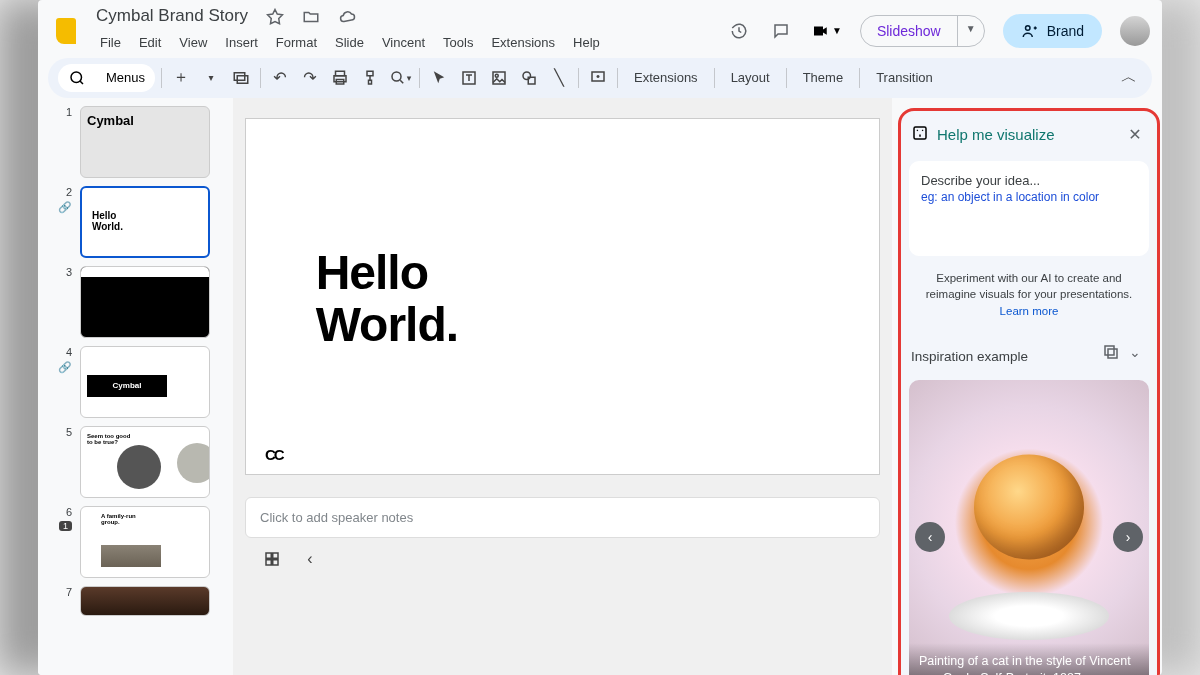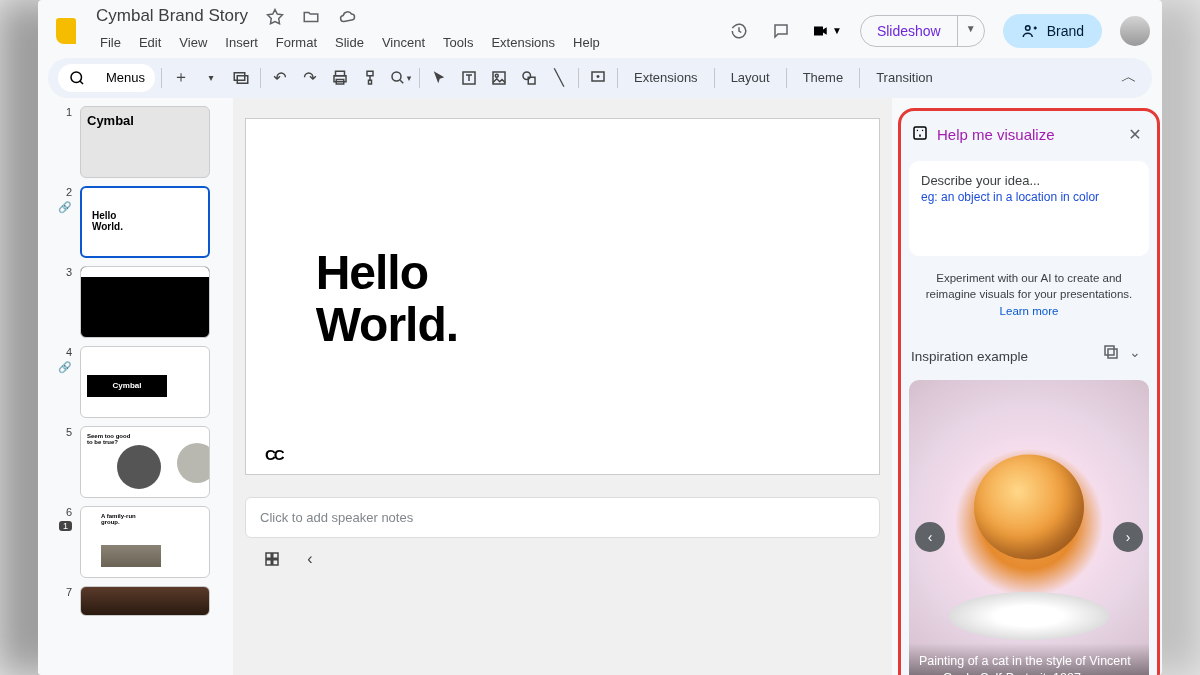--- a/index.html
+++ b/index.html
@@ -47,21 +47,21 @@
 .thumb-7 { background: linear-gradient(#5a3a2a, #2a1a10); }
 .canvas-area { flex: 1; background: #f0f0f0; padding: 20px 12px 0 12px; display: flex; flex-direction: column; overflow: hidden; }
 .slide { width: 100%; aspect-ratio: 16/9; max-height: 370px; background: #fff; border: 1px solid #ccc; position: relative; }
 .slide-hello { position: absolute; left: 11%; top: 36%; font-size: 48px; font-weight: 800; font-family: Arial; line-height: 1.1; letter-spacing: -1px; }
 .slide-cc { position: absolute; left: 3%; bottom: 3%; font-weight: 900; font-size: 15px; letter-spacing: -2px; }
 .notes { margin-top: 22px; padding: 12px 14px; background: #fff; border: 1px solid #ddd; border-radius: 6px; color: #80868b; font-size: 13px; }
 .bottom-bar { padding: 8px 14px; display: flex; gap: 12px; }
 .side-panel { width: 270px; padding: 10px 2px 0 6px; }
 .panel-frame { border: 3px solid #e53935; border-radius: 16px; height: 600px; background: #f3f6fb; padding: 8px; display: flex; flex-direction: column; gap: 10px; }
 .panel-head { display: flex; align-items: center; gap: 8px; padding: 4px 2px; }
-.panel-title { font-size: 15px; font-weight: 500; color: #a21caf; flex: 1; }
+.panel-title { font-size: 15px; font-weight: 500; color: #0f766e; flex: 1; }
 .prompt-box { background: #fff; border-radius: 10px; padding: 12px; }
 .prompt-label { font-size: 13px; color: #3c4043; }
 .prompt-eg { font-size: 12px; color: #1d4ed8; margin-top: 2px; }
 .panel-info { font-size: 11.5px; color: #3c4043; text-align: center; padding: 4px 6px; line-height: 1.45; }
 .learn-link { color: #0b57d0; cursor: pointer; }
 .insp-head { display: flex; align-items: flex-end; padding: 6px 2px; font-size: 13.5px; color: #3c4043; }
 .insp-img { flex: 1; border-radius: 10px; position: relative; overflow: hidden; background: radial-gradient(circle at 50% 45%, #f4a94e 0%, #e68a2e 22%, #f5ddec 35%, #e8d5e5 55%, #cdb8c4 100%); min-height: 220px; }
 .insp-orange { position: absolute; left: 50%; top: 40%; transform: translate(-50%,-50%); width: 110px; height: 105px; border-radius: 50%; background: radial-gradient(circle at 40% 35%, #ffd88a, #f09c3a 50%, #c96a1f 90%); box-shadow: inset -8px -12px 20px rgba(0,0,0,.25); }
 .insp-plate { position: absolute; left: 50%; bottom: 18%; transform: translateX(-50%); width: 160px; height: 48px; border-radius: 50%; background: radial-gradient(ellipse at center, #fff 30%, #ddd 70%); }
 .carousel-btn { position: absolute; top: 45%; width: 30px; height: 30px; border-radius: 50%; background: #5f6368; color: #fff; display: flex; align-items: center; justify-content: center; cursor: pointer; font-size: 14px; }

